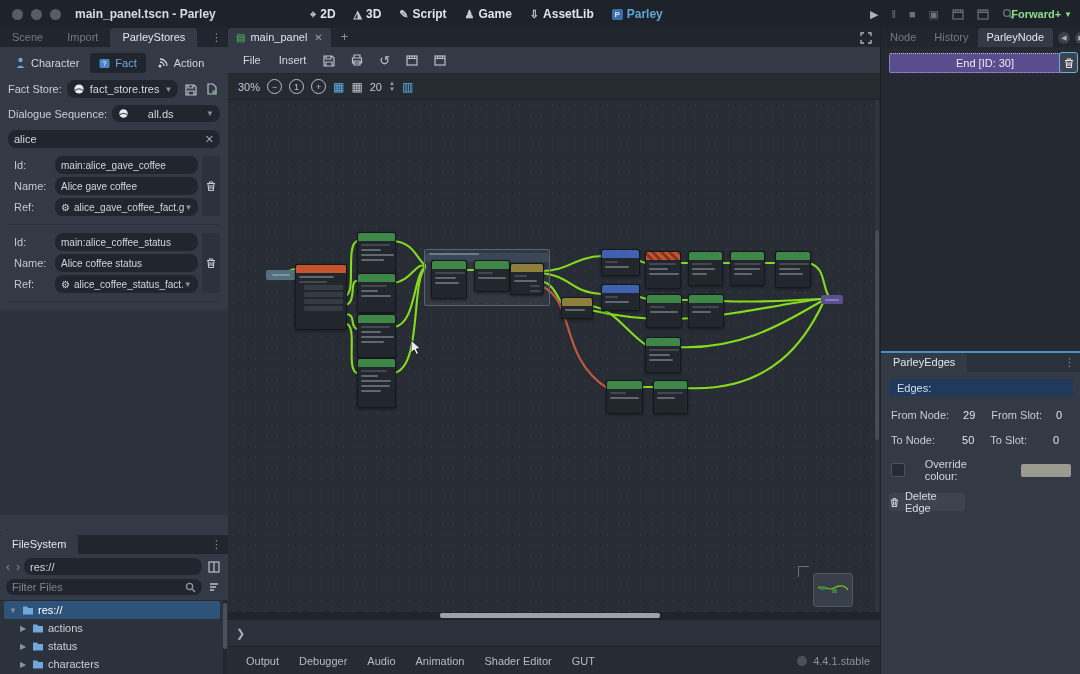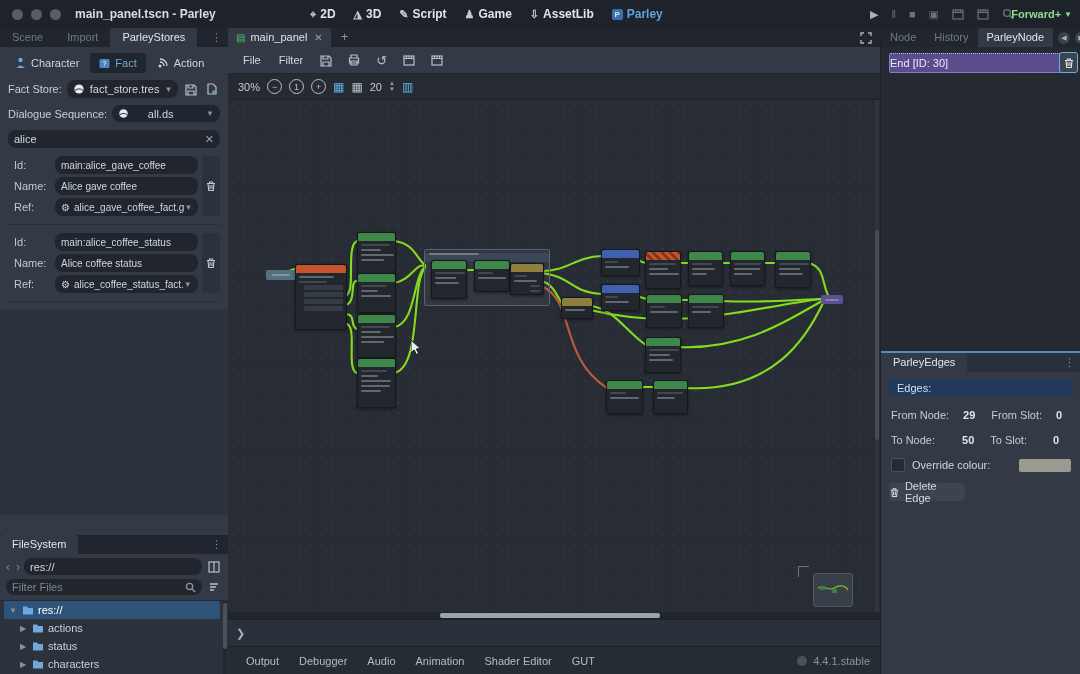--- a/index.html
+++ b/index.html
@@ -95,27 +95,27 @@
   .shelf{height:26px;background:#2b313a;display:flex;align-items:center;padding-left:8px;color:#aab2bc;border-top:1px solid #1e222a;}
   .statusbar{height:28px;background:#262c34;border-top:1px solid #1d2128;display:flex;align-items:center;gap:4px;padding:0 10px;color:#b4bcc5;}
   .statusbar .sitem{padding:3px 8px;}
   .version{margin-left:auto;display:flex;align-items:center;gap:6px;color:#8a929c;}
   .godot-dot{width:10px;height:10px;border-radius:50%;background:#4a515c;}
   
   .right{left:880px;top:28px;width:200px;height:646px;background:#252a32;border-left:1px solid #1d2128;}
   .rtabs .tab{padding:3px 9px 4px;}
   .rnav{margin-left:auto;display:flex;align-items:center;gap:5px;padding:0 5px 3px;color:#8a929c;}
   .rnav .circ{width:12px;height:12px;border-radius:50%;background:#3a414b;color:#aab2bc;font-size:7px;display:flex;align-items:center;justify-content:center;}
-  .endbanner{position:absolute;left:8px;top:25px;width:174px;height:18px;background:#5a4d8e;border:1px dotted #b9b3e0;border-radius:2px;display:flex;align-items:center;color:#eceaf8;font-size:11px;}
+  .endbanner{position:absolute;left:8px;top:25px;width:174px;height:18px;background:#5a4d8e;border:1px dotted #b9b3e0;border-radius:2px;display:flex;align-items:center;padding-left:8px;color:#eceaf8;font-size:11px;justify-content:center;}
   .endtrash{position:absolute;right:3px;top:24px;width:17px;height:19px;background:#3d4450;border:1px solid #5fb2e8;border-radius:3px;display:flex;align-items:center;justify-content:center;}
   .edgesec{position:absolute;left:0;top:323px;width:200px;height:323px;background:#333945;border-top:2px solid #4a90c4;}
   .edgehdr{margin:7px 8px 0;height:17px;background:#20395c;border-radius:2px;display:flex;align-items:center;padding-left:8px;color:#cfe0f0;}
   .erow{display:flex;align-items:center;margin:13px 10px 0;}
-  .erow .k{color:#c6cdd4;} .erow .v{color:#dfe4e9;font-weight:bold;}
-  .ovrow{display:flex;align-items:center;gap:7px;margin:12px 10px 0;}
+  .erow .k{color:#c6cdd4;} .erow .v{color:#dfe4e9;}
+  .ovrow{display:flex;align-items:center;gap:20px;margin:12px 10px 0;}
   .cb{width:12px;height:12px;background:#262b33;border:1px solid #4a515c;border-radius:2px;}
   .swatch{width:52px;height:13px;background:#9b9a90;border-radius:2px;margin-left:auto;}
   .delbtn{margin:11px 0 0 8px;width:76px;height:18px;gap:5px;font-size:11px;}
   .cursor{position:absolute;pointer-events:none;}
 </style>
 </head>
 <body>
 
 <div class="app">
   <svg width="0" height="0" style="position:absolute">
@@ -432,21 +432,21 @@
         </span>
       <span class="plus">+</span>
       <span class="expand">
           <svg width="12" height="12" viewBox="0 0 12 12">
             <use href="#i-expand"></use>
           </svg>
         </span>
     </div>
     <div class="menubar">
       <span class="mtext">File</span>
-      <span class="mtext">Filter</span>
+      <span class="mtext">Insert</span>
       <span class="tbico">
           <svg width="12" height="13" viewBox="0 0 12 13">
             <use href="#i-save"></use>
           </svg>
         </span>
       <span class="tbico">
           <svg width="12" height="13" viewBox="0 0 12 13">
             <use href="#i-print"></use>
           </svg>
         </span>

